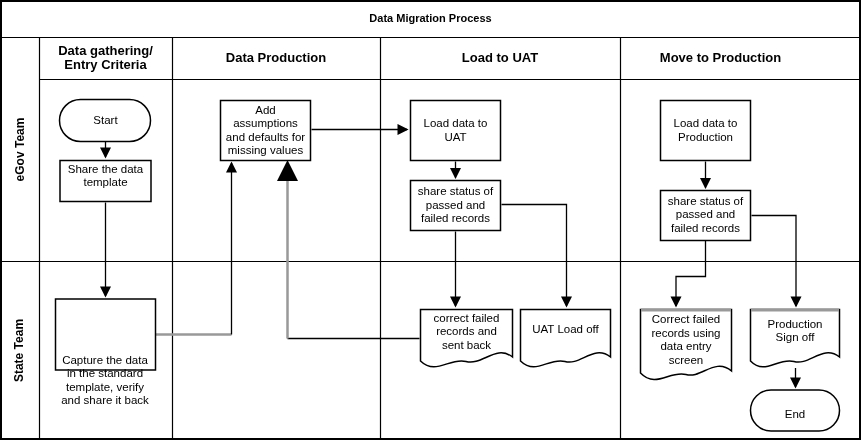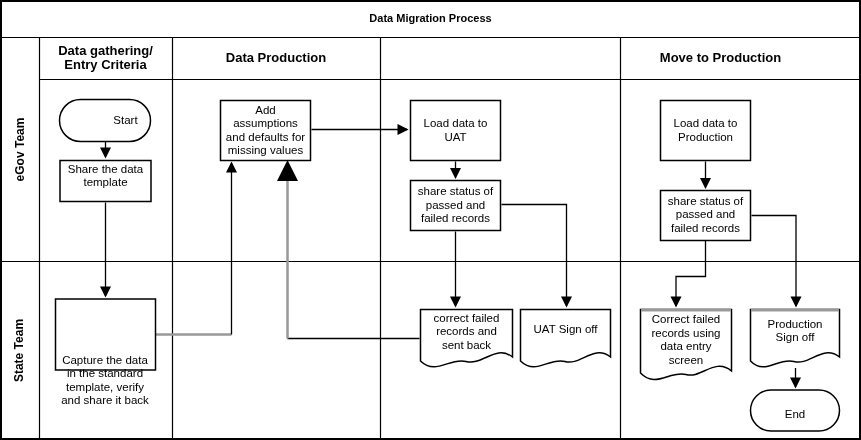--- a/index.html
+++ b/index.html
@@ -84,45 +84,46 @@
       <path d="M641,310 H731"></path>
       <path d="M751,310 H839"></path>
     </g>
   </svg>
 
   <div class="lbl title-lbl" style="left:0; top:0; width:861px; height:37px;">Data Migration Process</div>
 
   <div class="lbl hdr-lbl" style="left:39px; top:37px; width:133px; height:42px;">Data gathering/
 Entry Criteria</div>
   <div class="lbl hdr-lbl" style="left:172px; top:37px; width:208px; height:42px;">Data Production</div>
+  <div class="lbl hdr-lbl" style="left:380px; top:37px; width:240px; height:42px;">Load to UAT</div>
   <div class="lbl hdr-lbl" style="left:620px; top:37px; width:201px; height:42px;">Move to Production</div>
 
   <div class="lbl lane-lbl" style="left:-91.5px; top:129.5px; width:222px; height:39px;">eGov Team</div>
   <div class="lbl lane-lbl" style="left:-70px; top:331px; width:179px; height:39px;">State Team</div>
 
-  <div class="lbl" style="left:60px; top:100px; width:91px; height:41px;margin-left:20px;">Start</div>
+  <div class="lbl" style="left:60px; top:100px; width:91px; height:41px;">Start</div>
   <div class="lbl" style="left:60px; top:160px; width:91px; height:32px;">Share the data
 template</div>
   <div class="lbl" style="left:55px; top:299px; width:100px; height:71px;margin-top:46px;">Capture the data
 in the standard
 template, verify
 and share it back</div>
   <div class="lbl" style="left:220px; top:100px; width:91px; height:61px;">Add
 assumptions
 and defaults for
 missing values</div>
   <div class="lbl" style="left:410px; top:100px; width:91px; height:61px;">Load data to
 UAT</div>
   <div class="lbl" style="left:410px; top:180px; width:91px; height:51px;">share status of
 passed and
 failed records</div>
   <div class="lbl" style="left:420px; top:307px; width:93px; height:50px;">correct failed
 records and
 sent back</div>
-  <div class="lbl" style="left:520px; top:305px; width:91px; height:50px;">UAT Sign off</div>
+  <div class="lbl" style="left:520px; top:305px; width:91px; height:50px;">UAT Load off</div>
   <div class="lbl" style="left:660px; top:100px; width:91px; height:61px;">Load data to
 Production</div>
   <div class="lbl" style="left:660px; top:190px; width:91px; height:50px;">share status of
 passed and
 failed records</div>
   <div class="lbl" style="left:640px; top:307px; width:92px; height:66px;">Correct failed
 records using
 data entry
 screen</div>
   <div class="lbl" style="left:750px; top:305px; width:90px; height:52px;">Production

